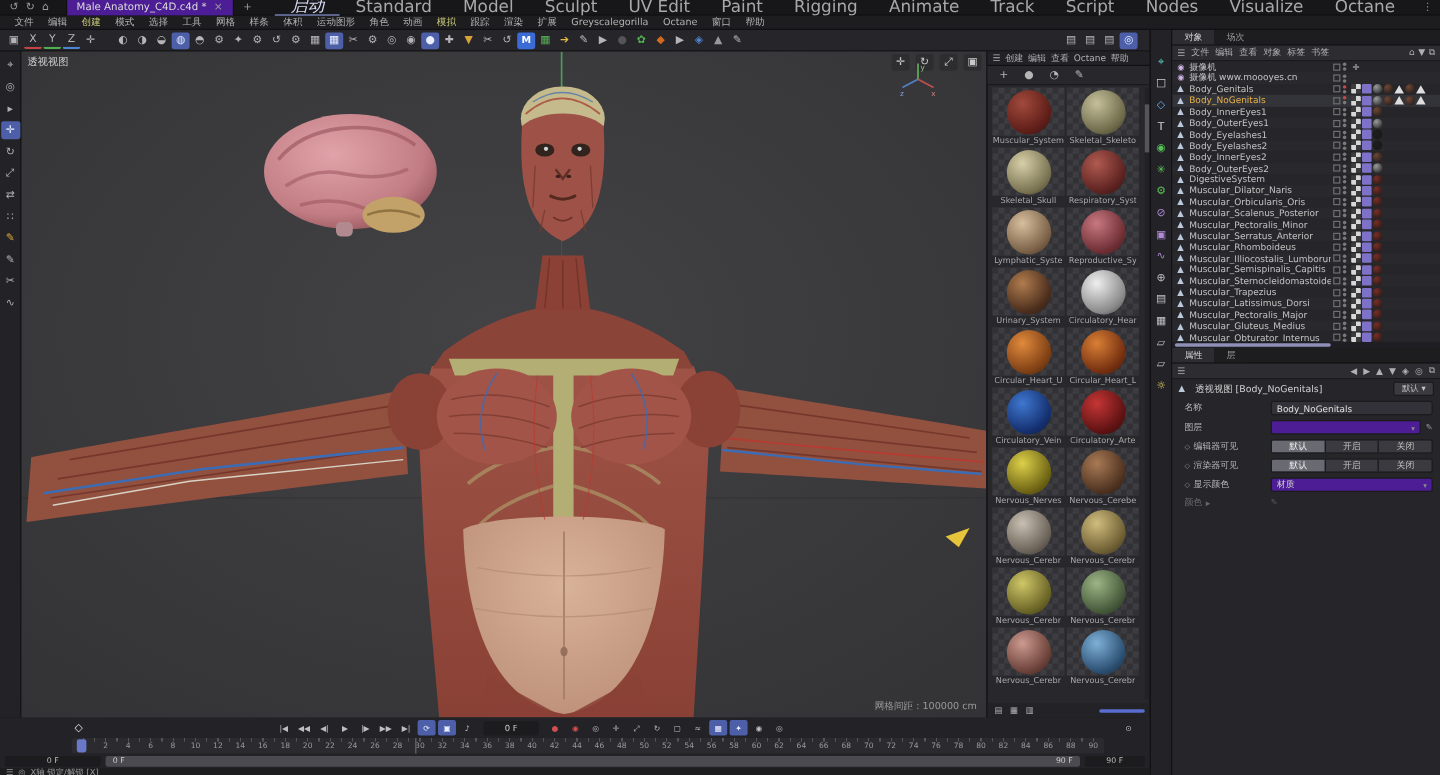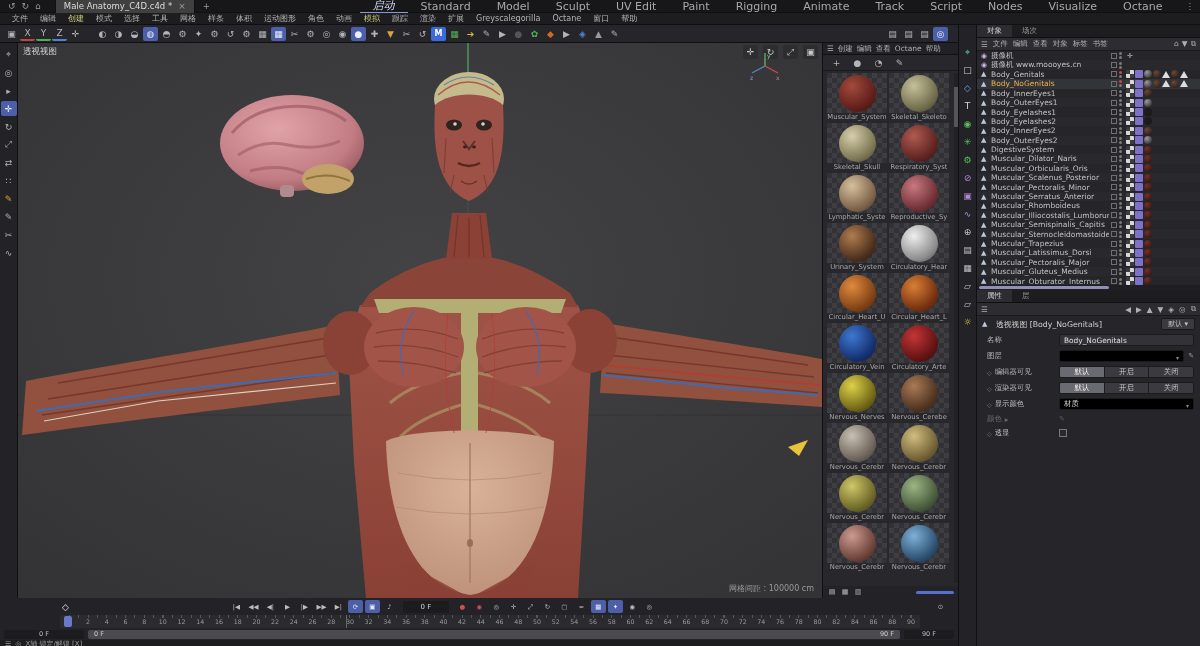--- a/index.html
+++ b/index.html
@@ -2,26 +2,26 @@
 <html><head>
 <meta charset="utf-8">
 <style>
   *{box-sizing:border-box;margin:0;padding:0}
   html,body{width:1200px;height:646px;overflow:hidden;background:#141416;
     font-family:"DejaVu Sans","Liberation Sans",sans-serif;color:#c6c6c6;}
   
   .titlebar{position:absolute;left:0;top:0;width:1200px;height:13px;background:#17171a;
     display:flex;align-items:center;font-size:8.5px;border-bottom:1px solid #101012}
   .hist{display:flex;gap:6px;margin-left:8px;color:#9a9a9a;font-size:9px}
-  .doc-tab{display:flex;align-items:center;gap:6px;background:#404040;height:13px;
+  .doc-tab{display:flex;align-items:center;gap:6px;background:#4c1d95;height:13px;
     padding:0 8px;margin-left:14px;color:#dcdcdc;border-left:1px solid #101012;border-right:1px solid #101012}
   .doc-close{color:#9a9a9a;font-size:9px}
   .new-tab{margin-left:8px;color:#9a9a9a}
   .layout-tabs{display:flex;gap:0;margin-left:auto;margin-right:10px;height:13px;align-items:center}
-  .ltab{padding:0 13px;color:#a8a8a8;font-size:11px;height:15px;display:flex;align-items:center}
+  .ltab{padding:0 13px;color:#a8a8a8;font-size:14px;height:15px;display:flex;align-items:center}
   .ltab.act{color:#d6ddf5;font-style:italic;border-bottom:2px solid #8a97d8}
   .menubar{position:absolute;left:0;top:13px;width:1200px;height:12px;background:#1d1d20;
     display:flex;align-items:center;padding-left:6px;border-bottom:1px solid #101012}
   .mitem{font-size:8px;color:#b2b2b2;padding:0 6px}
   .mitem.hl{color:#cbcb7a}
   .maintoolbar{position:absolute;left:0;top:25px;width:958px;height:18px;background:#26262a;
     display:flex;align-items:center;gap:1px;padding:0 4px;border-bottom:1px solid #101012}
   .ic{width:15px;height:14px;display:flex;align-items:center;justify-content:center;
     font-size:9px;color:#b5b5b5;border-radius:2px;flex:none}
   .ic.act{background:#4c5fa8;color:#e9edff}
@@ -101,21 +101,21 @@
   .chips{display:flex;gap:3px;padding:2px 5px}
   .chip{font-size:7.2px;padding:1px 7px;border-radius:2px;background:#35353b;color:#b8b8b8}
   .chip.act{background:#4c5fa8;color:#e9edff}
   .attr-section{font-size:7.8px;color:#d2d2d2;padding:5px 6px 2px}
   .attr-group{font-size:7.4px;color:#a8a8a8;padding:2px 6px 2px 14px}
   .frow{display:flex;align-items:center;gap:4px;padding:2px 6px 2px 10px;font-size:7.4px;color:#b8b8b8}
   .flabel{width:68px;flex:none;display:flex;align-items:center;gap:3px}
   .fdiamond{color:#8a8a8a;font-size:6px}
   .finput{flex:1;background:#323238;border:1px solid #1b1b1e;height:12px;display:flex;
     align-items:center;padding:0 4px;color:#e0e0e0;border-radius:2px}
-  .fselect{flex:1;background:#000000;border:1px solid #1b1b1e;height:12px;display:flex;
+  .fselect{flex:1;background:#4c1d95;border:1px solid #1b1b1e;height:12px;display:flex;
     align-items:flex-end;padding:0 4px;color:#d0d0d0;border-radius:2px}
   .fselect .car{margin-left:auto;color:#8a8a8a;font-size:6px}
   .seg{flex:1;display:flex;border:1px solid #1b1b1e;border-radius:2px;overflow:hidden;height:12px}
   .seg div{flex:1;display:flex;align-items:center;justify-content:center;background:#3a3a40;color:#c2c2c2}
   .seg div.on{background:#6a6a72;color:#f0f0f0}
   .seg div+div{border-left:1px solid #1b1b1e}
   .dimrow{opacity:.45}
   .chk-box{width:8px;height:8px;border:1px solid #777;background:#2a2a2e}
   
   .bottom{position:absolute;left:0;top:598px;width:958px;height:48px;background:#232327}
@@ -1015,27 +1015,20 @@
         <span>材质</span>
           <span class="car">▾</span>
         </span>
     </div>
     <div class="frow dimrow">
       <span class="flabel">
         <span>颜色</span> 
           <span>▸</span>
         </span>
       <span style="font-size:7px;color:#9a9a9a">✎</span>
-    </div>
-    <div class="frow">
-      <span class="flabel">
-        <i class="fdiamond">◇</i>
-          <span>透显</span>
-        </span>
-      <span class="chk-box"></span>
     </div>
   </div>
 </div>
 
 <div class="bottom">
   <div class="transport">
     <span class="kd">◇</span>
     <div class="tcluster">
         <span class="tbtn">|◀</span>
         <span class="tbtn">◀◀</span>

